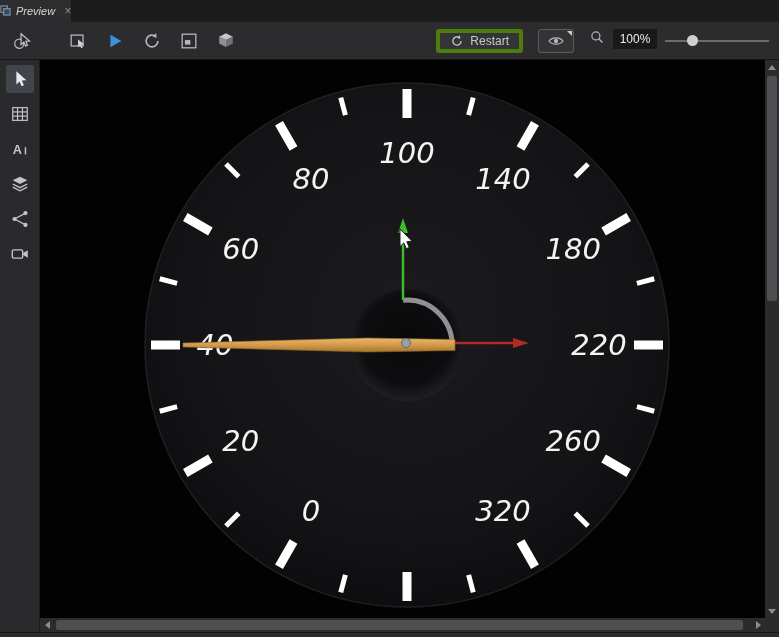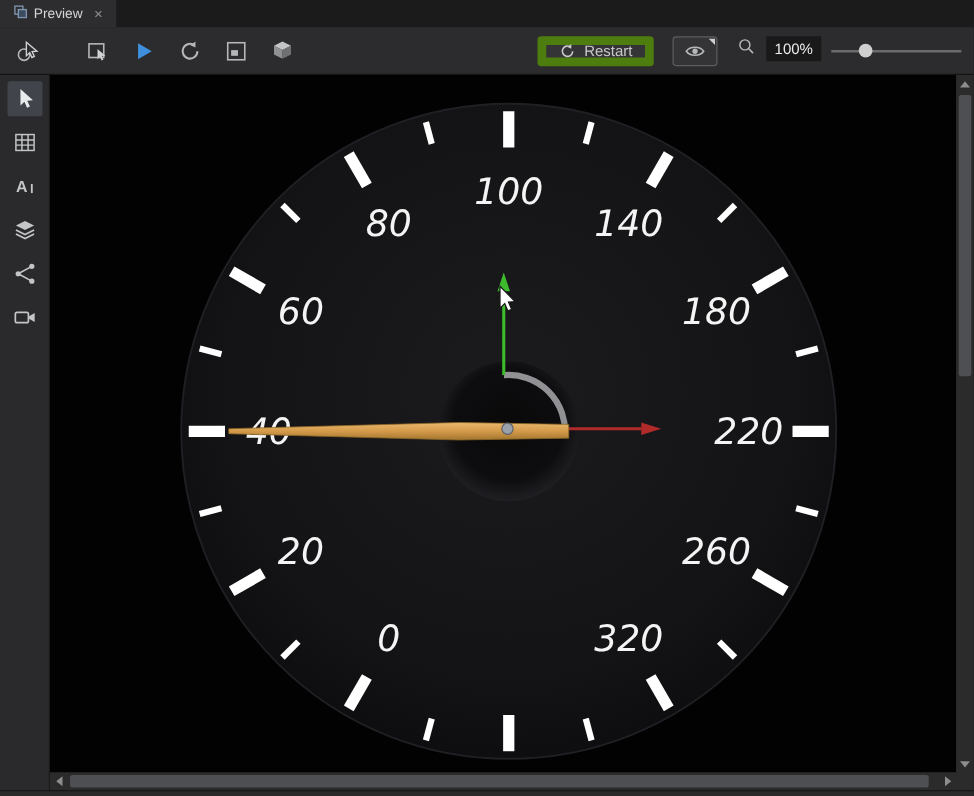--- a/index.html
+++ b/index.html
@@ -2,31 +2,31 @@
 <html><head>
 <meta charset="utf-8">
 <style>
   * { margin:0; padding:0; box-sizing:border-box; }
   html,body { width:779px; height:637px; overflow:hidden; background:#1b1b1b;
               font-family:"Liberation Sans","DejaVu Sans",sans-serif; }
   .app { width:779px; height:637px; display:flex; flex-direction:column; background:#2c2c2e; }
 
   
   .tabbar { height:22px; background:#1b1b1b; display:flex; align-items:stretch; flex:0 0 auto; }
-  .tab { display:flex; align-items:center; gap:5px; padding:0 11px; background:#2d2d2f; color:#d6d6d6; font-size:11px; }
+  .tab { display:flex; align-items:center; gap:5px; padding:0 0; background:#2d2d2f; color:#d6d6d6; font-size:11px;font-style:italic; }
   .tab-close { color:#8f8f8f; font-size:12px; margin-left:4px; line-height:1; }
 
   
   .toolbar { height:38px; background:#2c2c2e; border-bottom:1px solid #141414; display:flex;
              align-items:center; padding:0 10px; gap:13px; flex:0 0 auto; }
   .tbtn { width:24px; height:24px; display:flex; align-items:center; justify-content:center; border-radius:2px; }
   .tool-gap { width:6px; }
   .toolbar-right { margin-left:auto; display:flex; align-items:center; gap:15px; }
   .btn-restart { display:flex; align-items:center; gap:6px; height:24px; padding:0 10px;
-                 background:#343436; border:7px solid #4d7c0f; border-radius:3px; color:#c9c9c9; font-size:12px; }
+                 background:#343436; border:4px solid #4d7c0f; border-radius:3px; color:#c9c9c9; font-size:12px; }
   .btn-eye { position:relative; width:36px; height:24px; display:flex; align-items:center; justify-content:center;
              background:#343436; border:1px solid #5c5c5c; border-radius:3px; }
   .corner-mark { position:absolute; top:1px; right:1px; width:0; height:0;
                  border-top:5px solid #cfcfcf; border-left:5px solid transparent; }
   .zoom-group { display:flex; align-items:flex-start; gap:8px; }
   .zoom-box { width:44px; height:20px; background:#191919; color:#ededed; font-size:12px;
               display:flex; align-items:center; justify-content:center; }
   .slider { position:relative; width:104px; height:24px; }
   .slider-track { position:absolute; left:0; right:0; top:11px; height:2px; background:#6b6b6b; }
   .slider-handle { position:absolute; left:22px; top:6px; width:11px; height:11px; border-radius:50%; background:#cfcfcf; }

